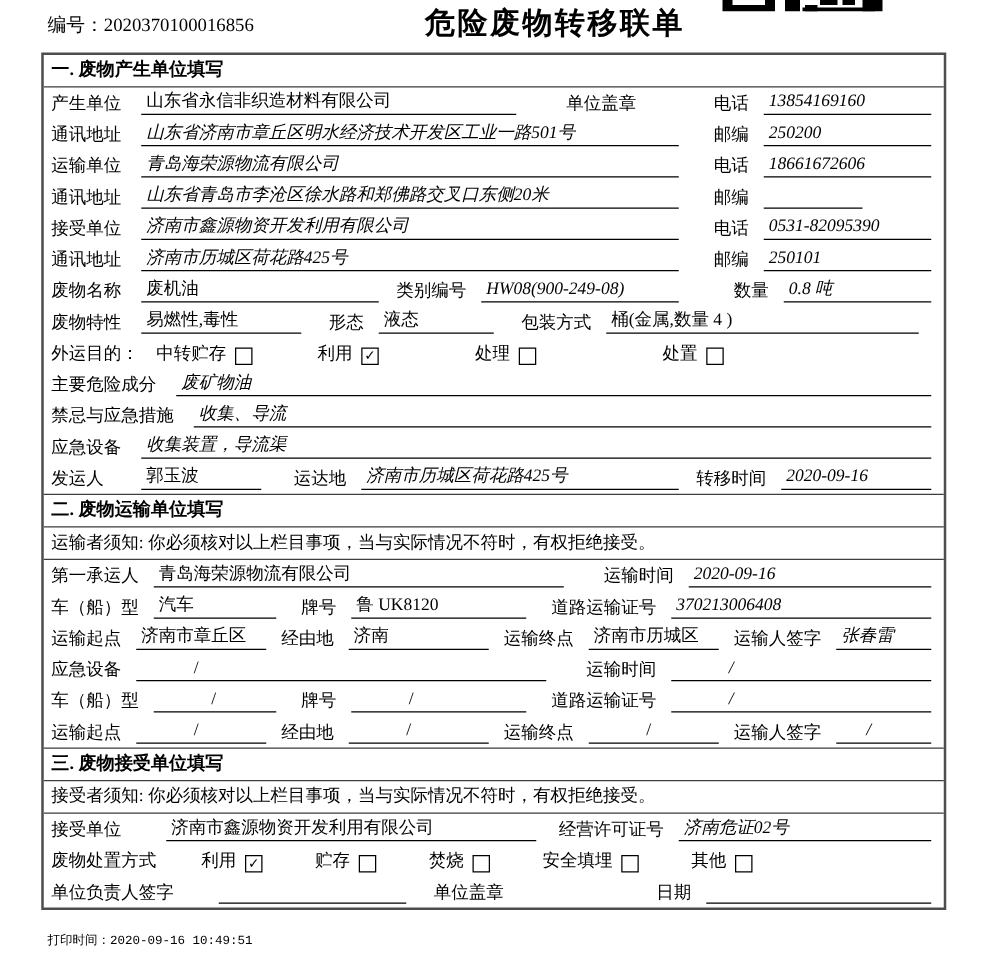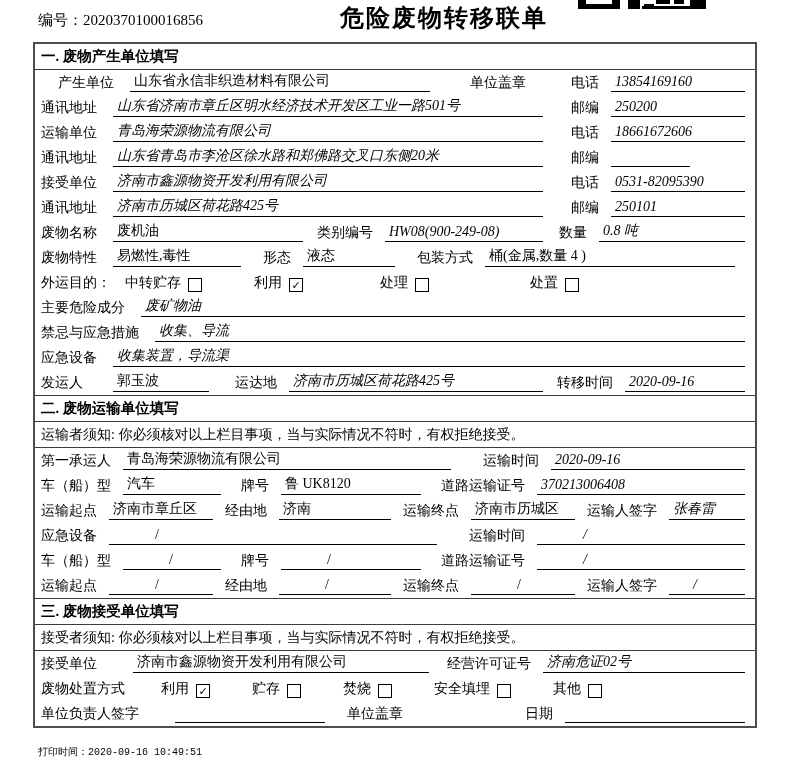--- a/index.html
+++ b/index.html
@@ -17,21 +17,21 @@
     position:absolute;left:33px;top:42px;width:720px;
     border:2px solid #4d4d4d;background:#fff;box-sizing:content-box;
   }
   .sec{height:25px;line-height:25px;font-weight:bold;font-size:14.5px;padding-left:6px;border-bottom:1px solid #3d3d3d;}
   .sec.mid{border-top:1px solid #3d3d3d;}
   .note{height:25px;line-height:25px;padding-left:6px;border-bottom:1px solid #3d3d3d;white-space:nowrap;}
   .r{display:flex;align-items:flex-end;height:25px;padding:0 10px 3px 6px;box-sizing:border-box;}
   .lbl{white-space:nowrap;flex:none;}
   .val{border-bottom:1px solid #000;white-space:nowrap;flex:none;padding:0 2px 1px 4px;min-height:16px;box-sizing:border-box;}
   .grow{flex:1;font-style:italic;}
-  .lg{display:flex;align-items:flex-end;width:502px;flex:none;justify-content:center;}
+  .lg{display:flex;align-items:flex-end;width:502px;flex:none;}
   .rg{display:flex;align-items:flex-end;flex:1;}
   .mr12{margin-right:12px;}
   .slash{padding-left:46px;}
   .cbl{white-space:nowrap;flex:none;}
   .box{display:inline-block;width:12px;height:12px;border:1px solid #000;margin-left:7px;flex:none;
        font-size:11px;line-height:12px;text-align:center;vertical-align:-1px;}
   .print-time{position:absolute;left:38px;top:745px;font-size:10px;white-space:nowrap;font-family:Liberation Mono, monospace;}
 </style>
 </head>
 <body>
@@ -125,21 +125,21 @@
   </div>
 
   <div class="r">
     <div class="lg">
       <span class="lbl mr12" style="width:60px">废物名称</span>
       <span class="val" style="width:190px">废机油</span>
       <span class="lbl mr12" style="margin-left:14px">类别编号</span>
       <span class="val grow">HW08(900-249-08)</span>
     </div>
     <div class="rg">
-      <span class="lbl mr12" style="margin-left:16px">数量</span>
+      <span class="lbl mr12" style="margin-left:44px">数量</span>
       <span class="val grow">0.8 吨</span>
     </div>
   </div>
 
   <div class="r">
     <span class="lbl mr12" style="width:60px">废物特性</span>
     <span class="val" style="width:128px">易燃性,毒性</span>
     <span class="lbl mr12" style="margin-left:22px">形态</span>
     <span class="val" style="width:92px">液态</span>
     <span class="lbl mr12" style="margin-left:22px">包装方式</span>

